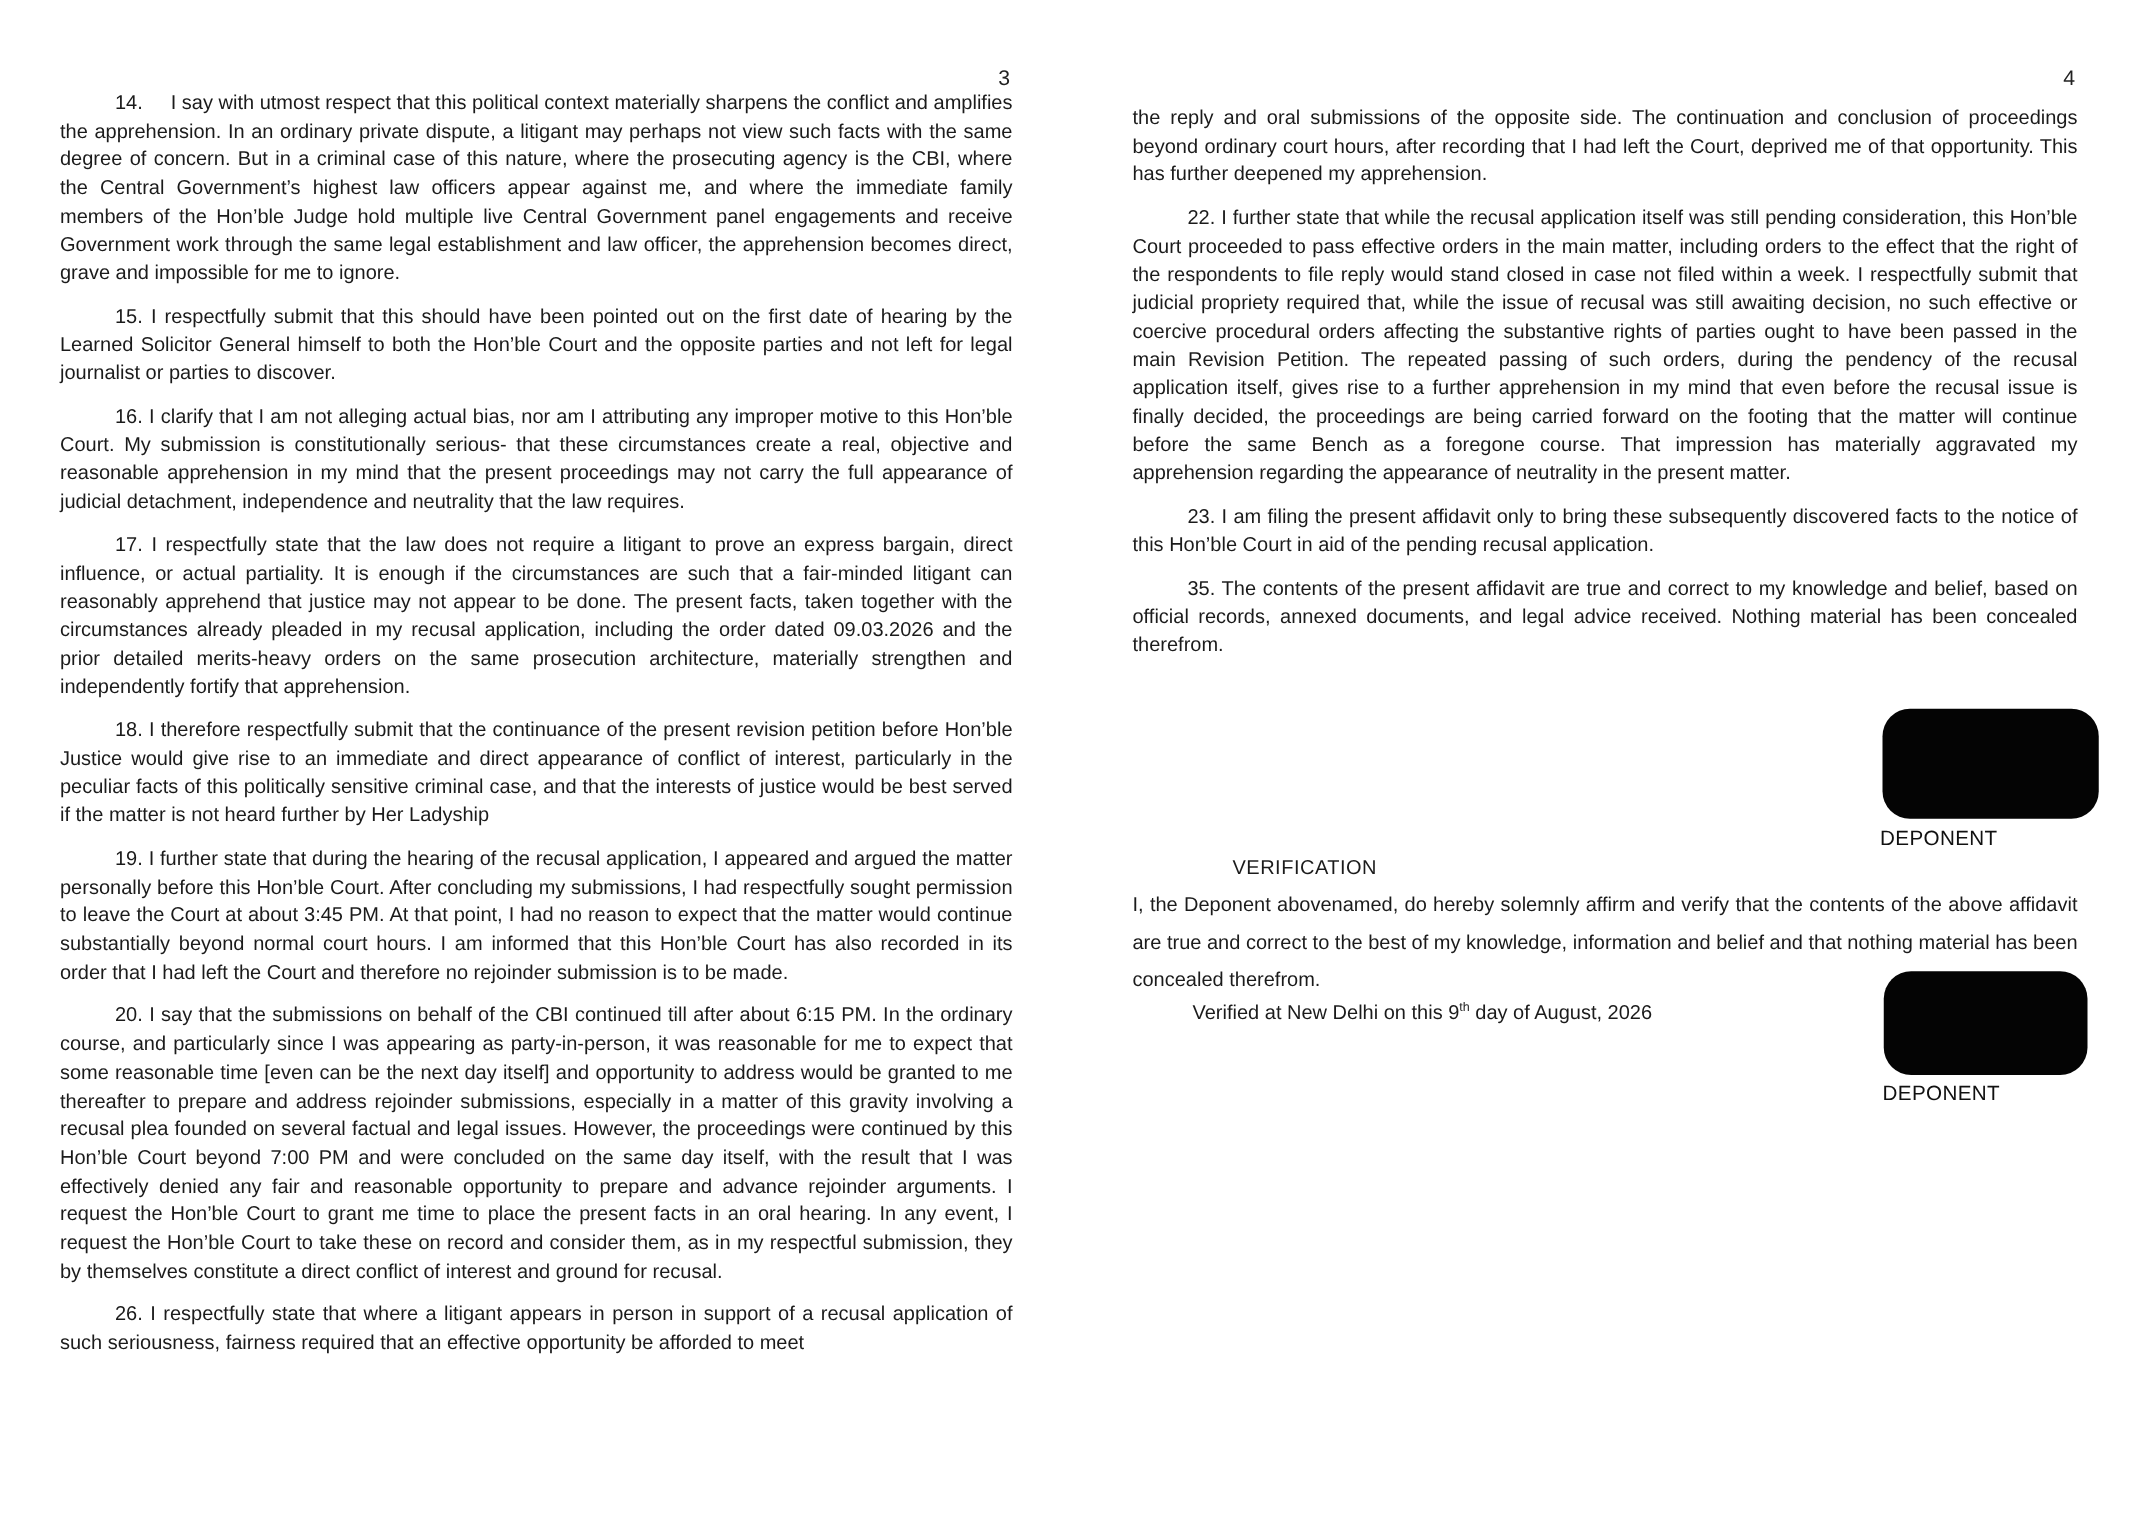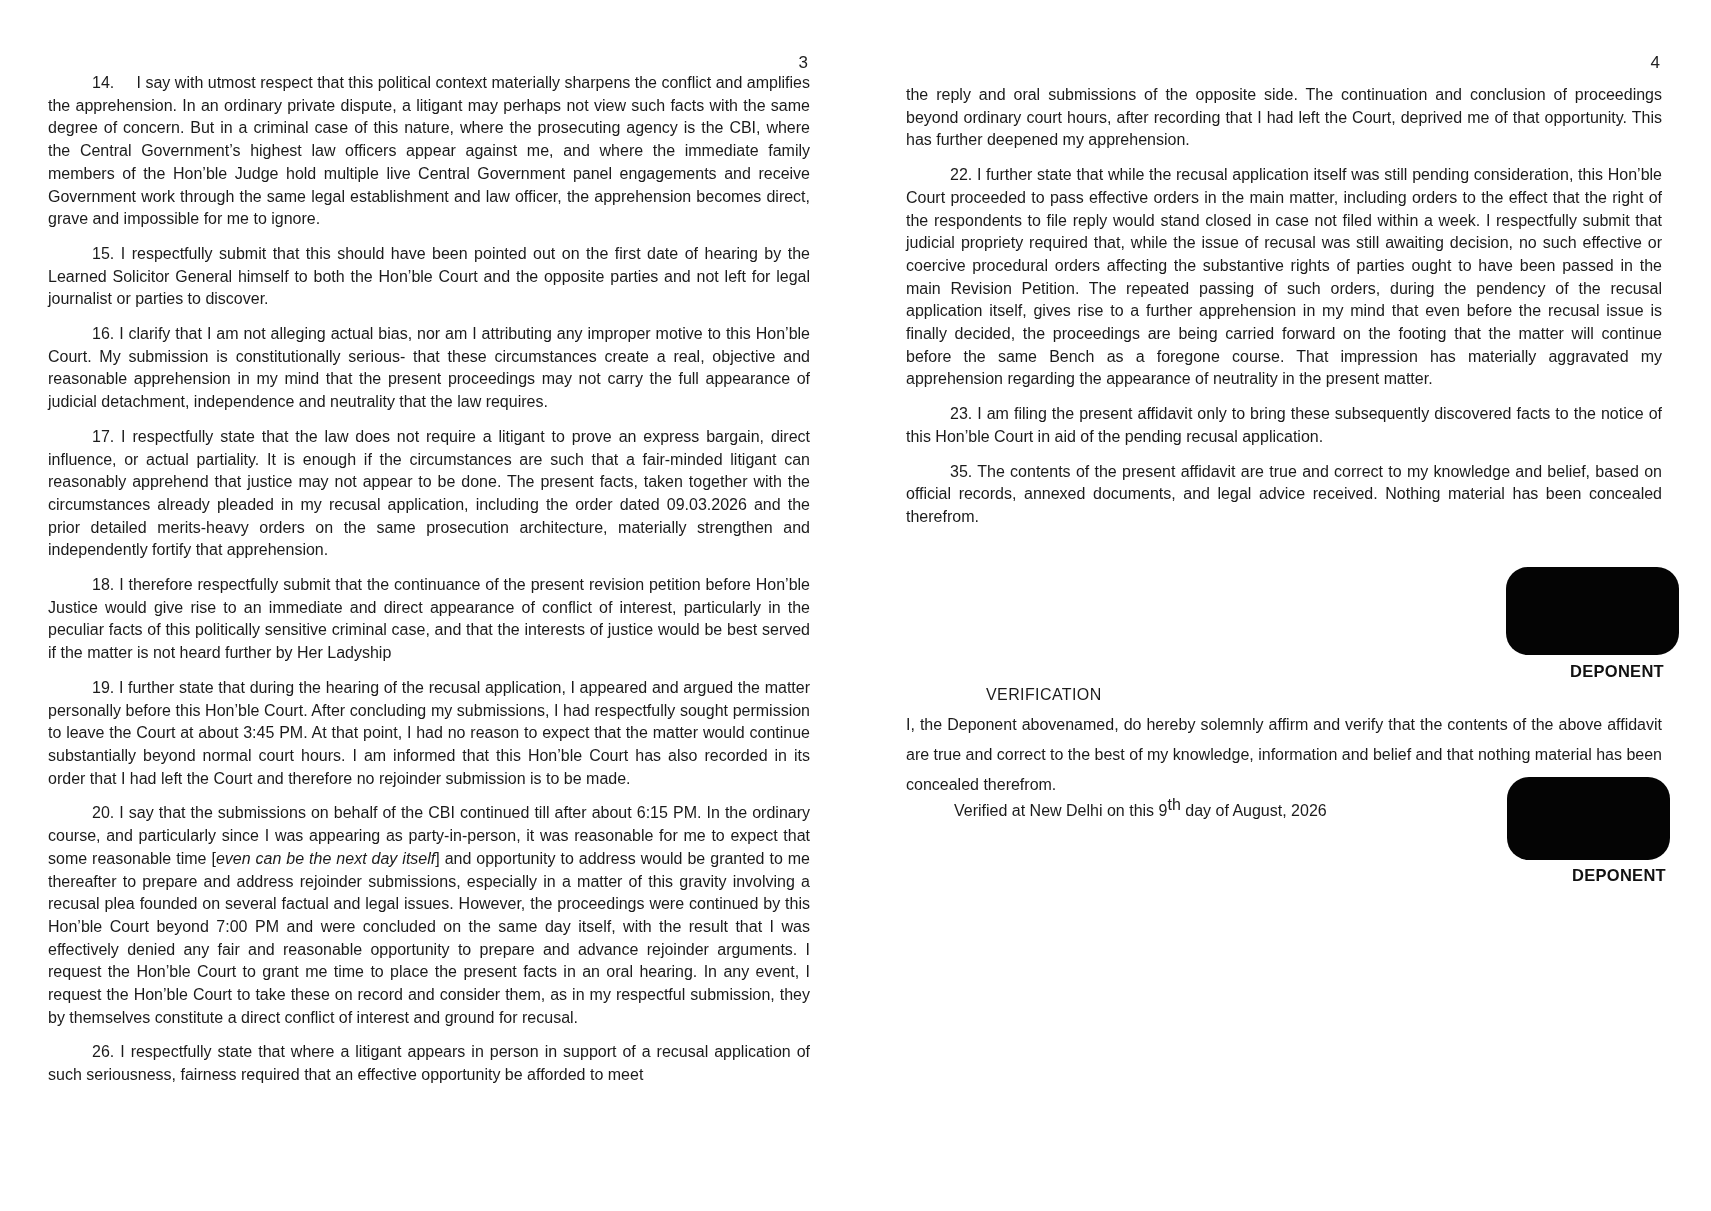--- a/index.html
+++ b/index.html
@@ -28,35 +28,34 @@
     height: 18px;
     color: #222;
   }
   .para {
     margin: 0 0 12px 0;
     text-indent: 44px;
     text-align: justify;
   }
   .para.no-indent { text-indent: 0; margin-top: 12px; }
   .para:last-child { margin-bottom: 0; }
-  .italic { font-style: italic; }
+  .italic { }
 
   
   .sig-box {
     position: absolute;
     background: #040404;
     border-radius: 22px;
   }
   .sig-box-1 { left: 600px; top: 517px; width: 173px; height: 88px; }
   .sig-box-2 { left: 601px; top: 727px; width: 163px; height: 83px; }
   .sig-label {
     position: absolute;
     width: 160px;
-    text-align: right;
-    font-weight: bold;
+    font-weight: normal;
     font-size: 16.5px;
     letter-spacing: 0.3px;
     color: #111;
   }
   .sig-label-1 { left: 598px; top: 610px; }
   .sig-label-2 { left: 600px; top: 814px; }
 
   .verification {
     position: absolute;
     left: 0;
@@ -71,21 +70,21 @@
   }
   .verification-body {
     margin: 0;
     text-align: justify;
     line-height: 30px;
   }
   .verified-line {
     margin: 0 0 0 48px;
     line-height: 22.7px;
   }
-  sup { font-size: 16px; line-height: 0; }
+  sup { font-size: 10px; line-height: 0; }
 </style>
 </head>
 <body>
 
 <div class="canvas">
 
   <div class="page page-left">
     <div class="page-number">3</div>
 
     <p class="para">14.&nbsp;&nbsp;&nbsp;&nbsp; I say with utmost respect that this political context materially sharpens the conflict and amplifies the apprehension. In an ordinary private dispute, a litigant may perhaps not view such facts with the same degree of concern. But in a criminal case of this nature, where the prosecuting agency is the CBI, where the Central Government’s highest law officers appear against me, and where the immediate family members of the Hon’ble Judge hold multiple live Central Government panel engagements and receive Government work through the same legal establishment and law officer, the apprehension becomes direct, grave and impossible for me to ignore.</p>

